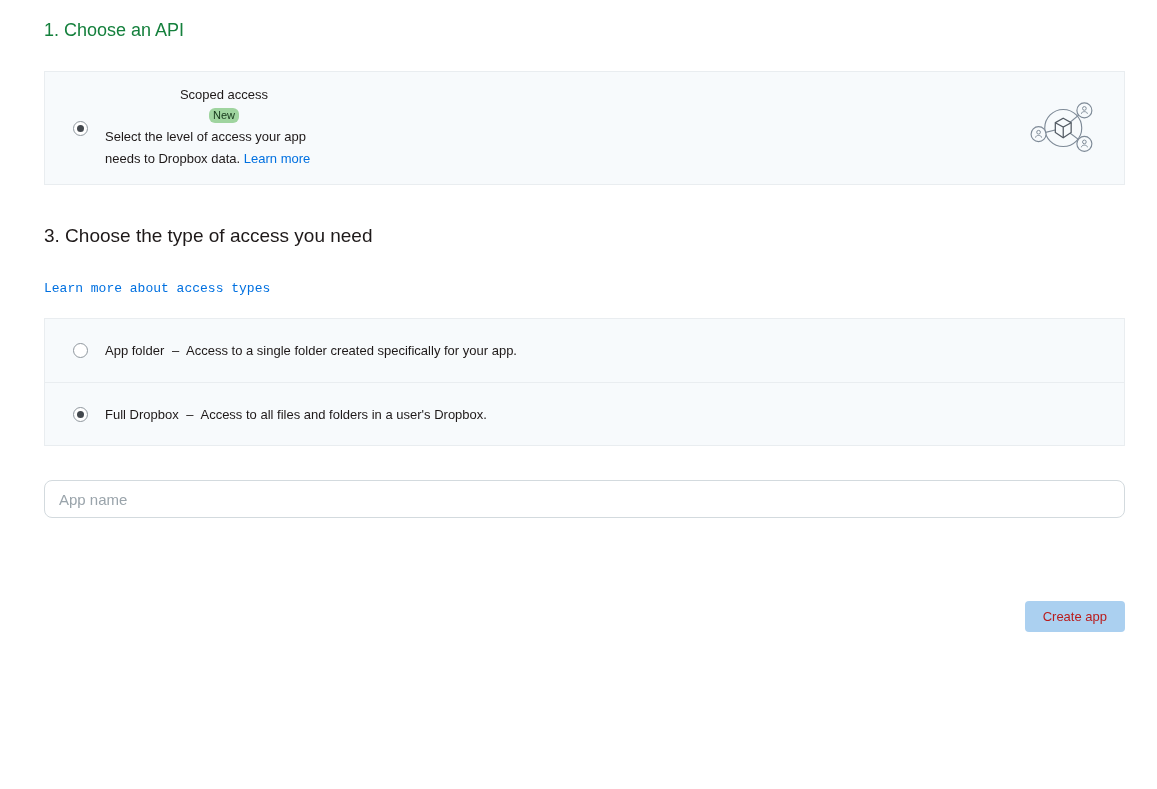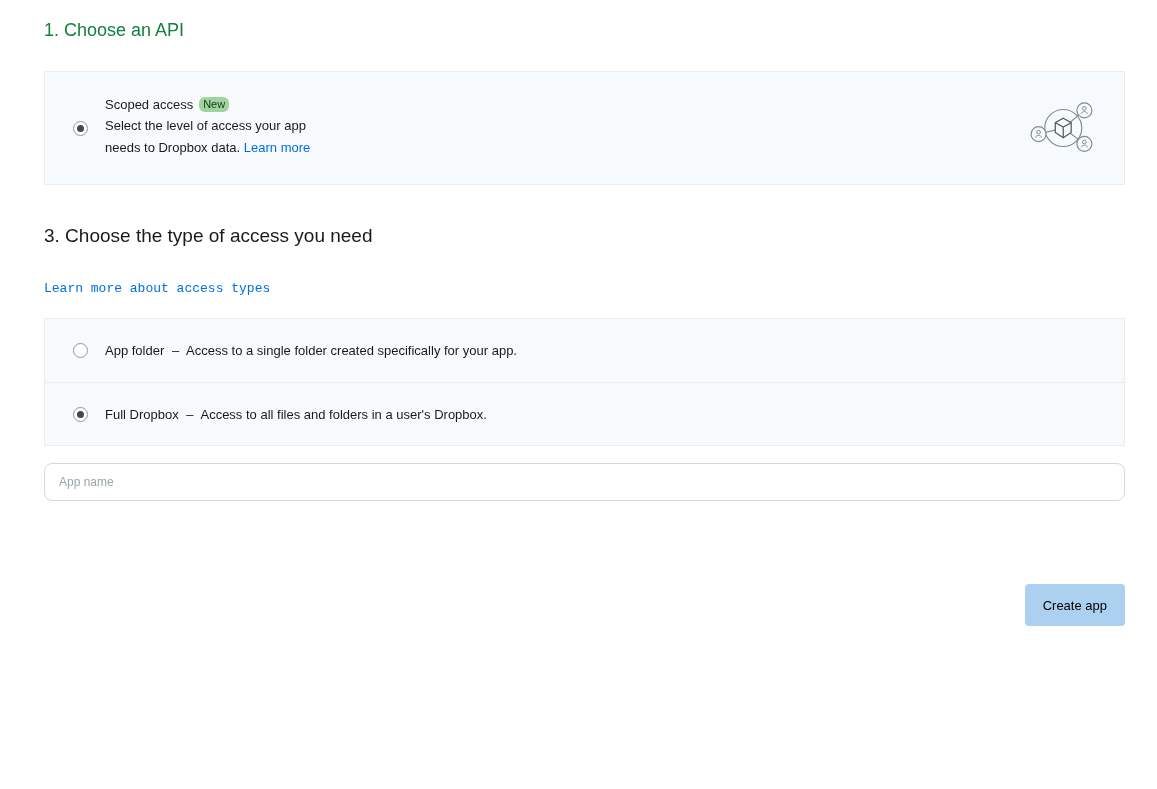--- a/index.html
+++ b/index.html
@@ -40,21 +40,21 @@
     cursor: default;
   }
   .radio.selected::after {
     content: ""; position: absolute;
     left: 3px; top: 3px; right: 3px; bottom: 3px;
     background: #43484e; border-radius: 50%;
   }
 
   .panel-api .radio { margin-left: 28px; }
   .scoped-body { margin-left: 17px; display: flex; flex-direction: column; }
-  .scoped-title-row { display: flex; align-items: center; gap: 6px; font-size: 13px; margin-bottom: 3px; }
+  .scoped-title-row { display: flex; align-items: center; gap: 6px; font-size: 13px; margin-bottom: 3px; flex-direction: column; }
   .badge {
     background: #9fd49f; color: #15361a;
     font-size: 11px; line-height: 15px;
     padding: 0 4px; border-radius: 6px;
   }
   .scoped-desc { font-size: 13px; line-height: 22px; width: 238px; }
 
   a.link { color: #0070e0; text-decoration: none; cursor: pointer; }
 
   .spacer { flex: 1; }
@@ -63,35 +63,35 @@
   .link-row { margin-top: 34px; font-size: 13px; font-family: Liberation Mono, monospace; }
 
   .panel-access { margin-top: 22px; }
   .access-row { display: flex; align-items: center; height: 63px; }
   .access-row + .access-row { border-top: 1px solid #e9edf0; }
   .access-row .radio { margin-left: 28px; }
   .access-label { margin-left: 17px; font-size: 13px; }
   .access-sep { margin: 0 4px; }
 
   .app-name-input {
-    margin-top: 17px;
+    margin-top: 34px;
     display: block; width: 100%; height: 38px;
     border: 1px solid #d3dade; border-radius: 8px;
     padding: 0 14px; background: #ffffff;
     font-family: "Liberation Sans", sans-serif;
-    font-size: 12px; color: #3b82f6;
+    font-size: 15px; color: #3b82f6;
     outline: none;
   }
   .app-name-input::placeholder { color: #9aa4ab; }
 
   .footer-row { margin-top: 83px; display: flex; justify-content: flex-end; }
   .create-btn {
-    background: #abd0f0; color: #000000;
+    background: #abd0f0; color: #b91c1c;
     border: none; border-radius: 4px;
-    height: 42px; padding: 0 18px;
+    height: 31px; padding: 0 18px;
     font-family: "Liberation Sans", sans-serif;
     font-size: 13px; font-weight: 500;
     cursor: default;
   }
 </style>
 </head>
 <body>
 
 <div class="container">
 

